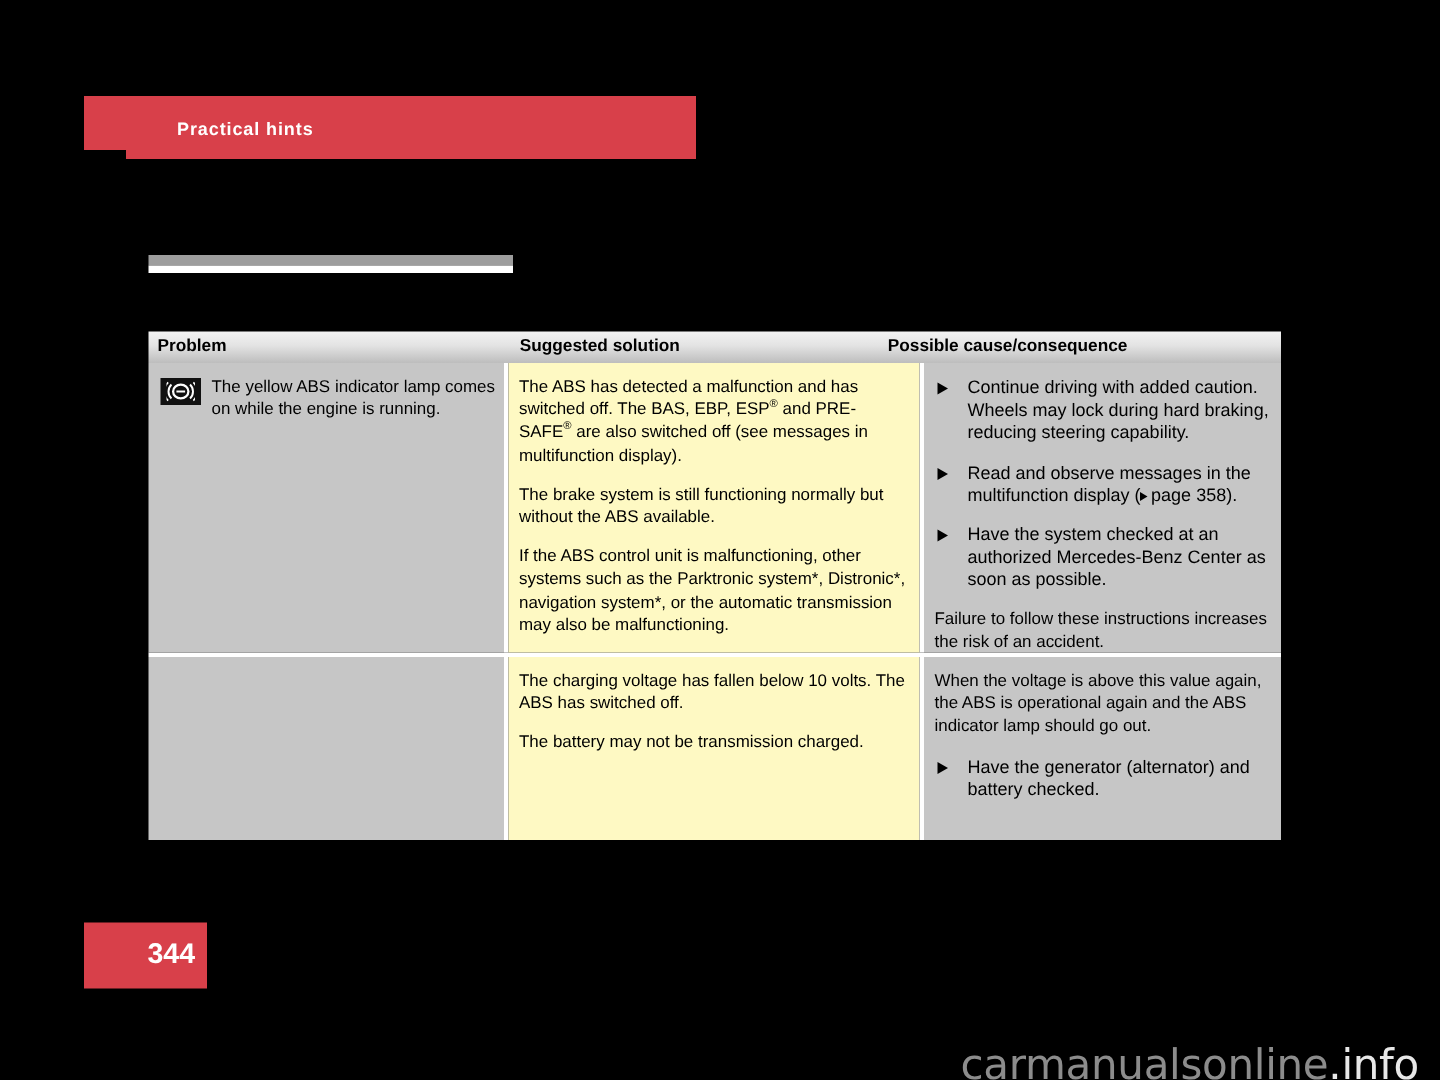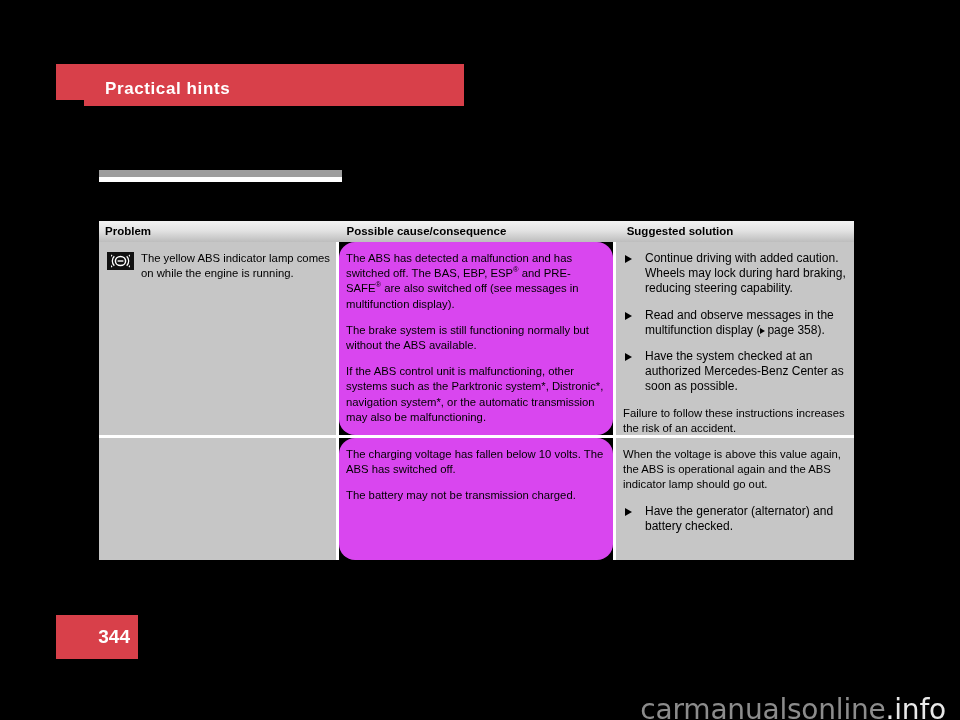--- a/index.html
+++ b/index.html
@@ -31,23 +31,23 @@
   .chapter-banner-notch {
     position: absolute;
     left: 0px;
     top: 36px;
     width: 28px;
     height: 6px;
     background: #000000;
   }
   .chapter-title {
     position: absolute;
-    left: 105px;
+    left: 118px;
     top: 79px;
-    font-size: 17px;
+    font-size: 12px;
     font-weight: bold;
     color: #ffffff;
     letter-spacing: 0.6px;
   }
 
   
   .section-rule {
     position: absolute;
     left: 99px;
     top: 170px;
@@ -101,23 +101,22 @@
   .cell.c1 {
     width: 237px;
     background: #c6c6c6;
     display: flex;
     align-items: flex-start;
     padding: 9px 6px 0 8px;
   }
   .gap { width: 3px; background: #ffffff; }
   .cell.c2 {
     width: 274px;
-    background: #d946ef;
+    background: #fef9c3;
     padding: 9px 8px 0 7px;
-    border-radius: 16px;
   }
   .cell.c3 {
     width: 238px;
     background: #c6c6c6;
     padding: 9px 7px 0 7px;
   }
 
   
   .cell.c1.tall { height: 100%; }
 
@@ -227,22 +226,22 @@
   </div>
   <div class="chapter-title">Practical hints</div>
 
   <div class="section-rule"></div>
   <div class="section-rule-under"></div>
 
   <div class="table">
 
     <div class="thead">
       <div class="th c1">Problem</div>
+      <div class="th c3">Suggested solution</div>
       <div class="th c2">Possible cause/consequence</div>
-      <div class="th c3">Suggested solution</div>
     </div>
 
     <div class="tbody">
 
       <div class="trow r1">
 
         <div class="cell c1 tall">
           <div class="abs-icon">
             <svg width="19" height="14" viewBox="0 0 19 14" xmlns="http://www.w3.org/2000/svg">
               <ellipse cx="9.5" cy="7" rx="5.1" ry="4.6" fill="none" stroke="#ffffff" stroke-width="1.5"></ellipse>

